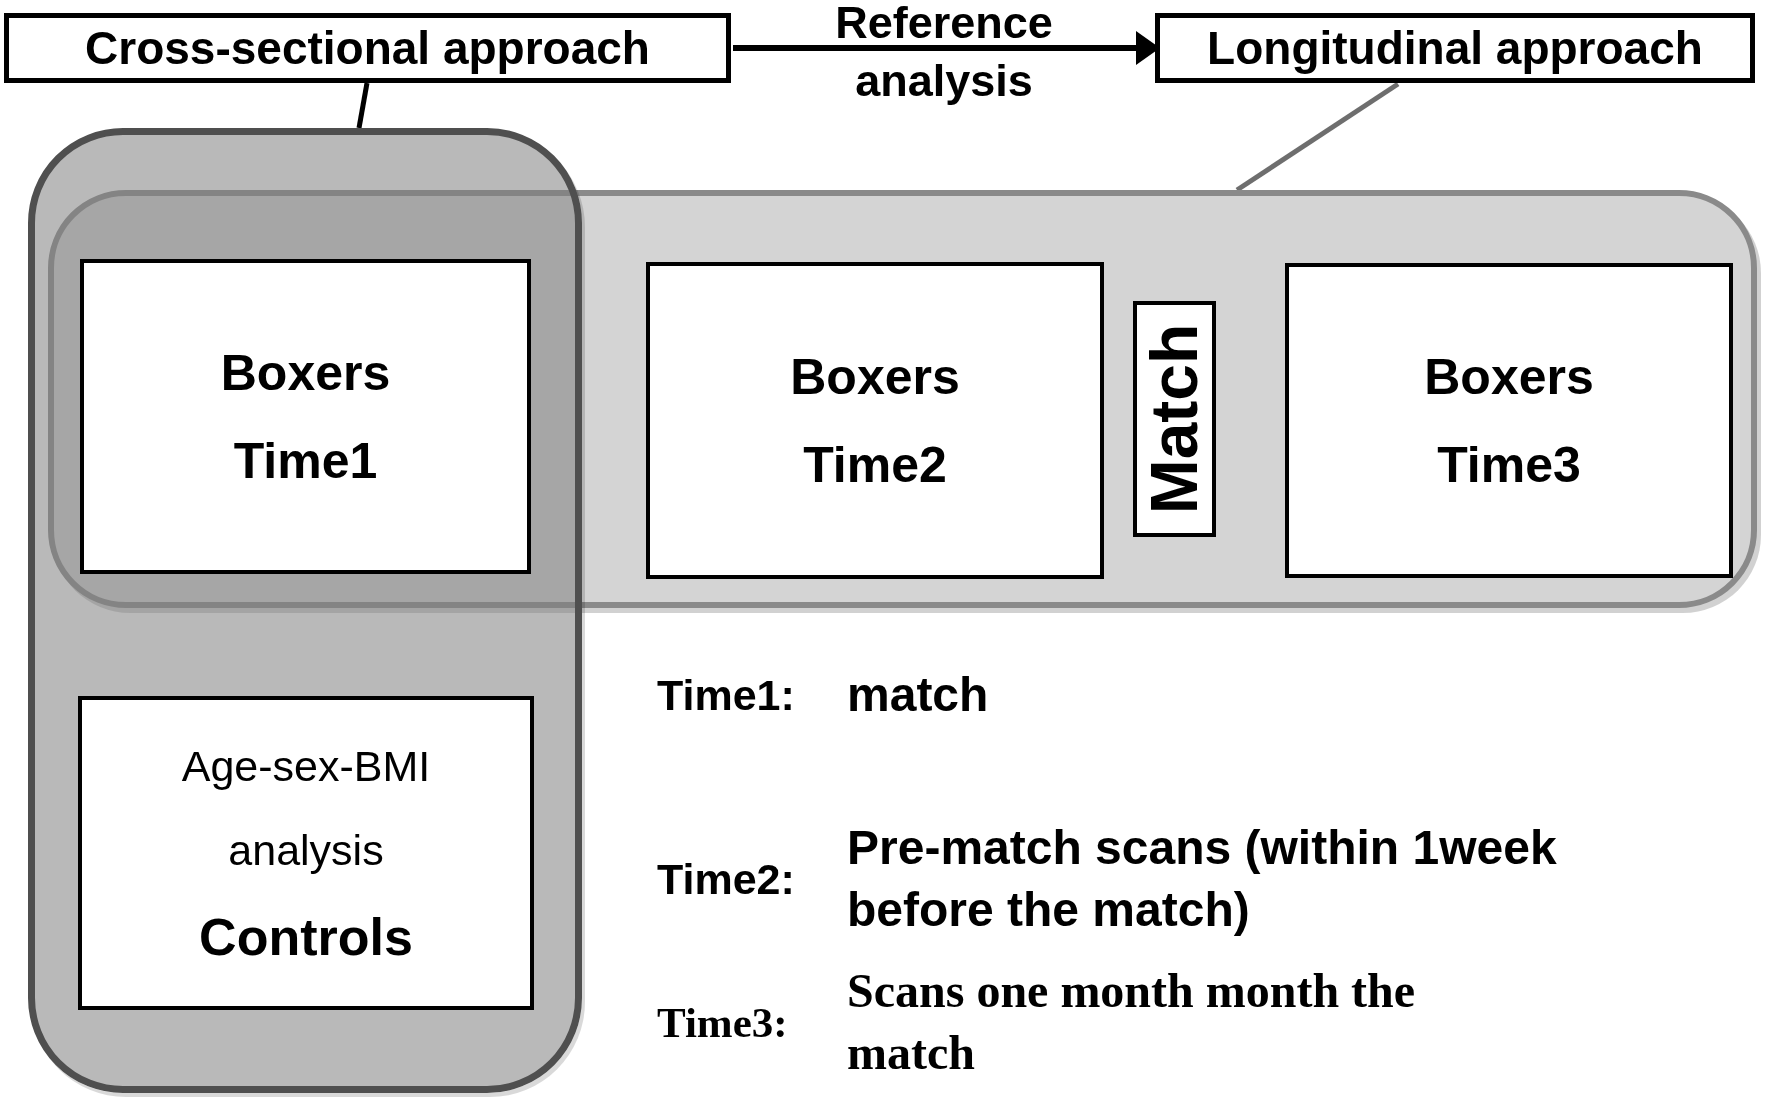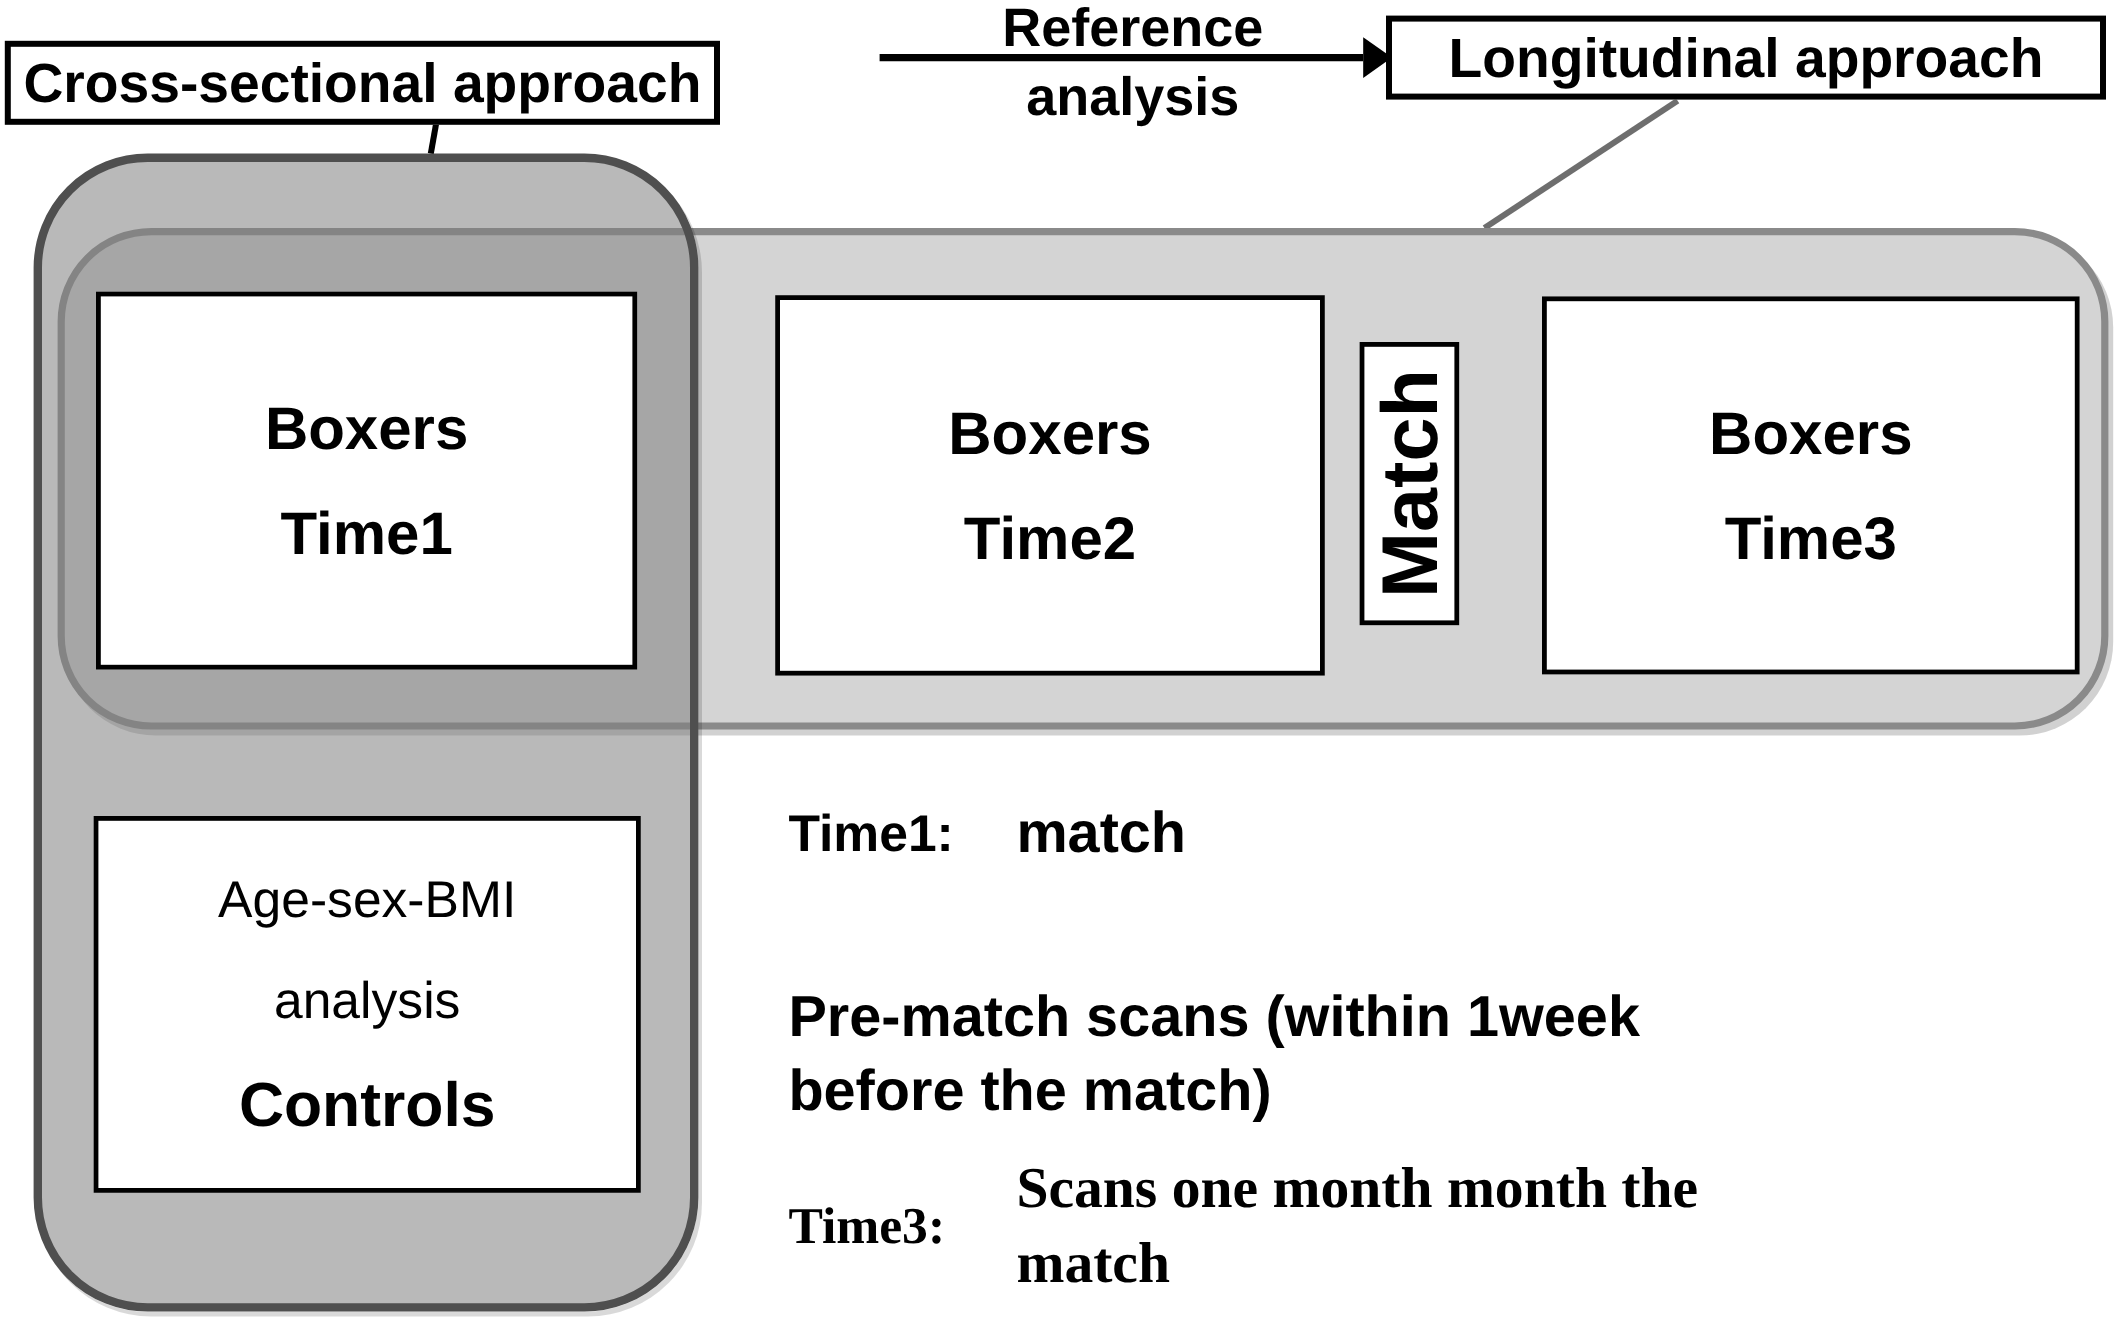--- a/index.html
+++ b/index.html
@@ -7,21 +7,21 @@
   #canvas{
     position:relative;width:1770px;height:1102px;background:#fff;overflow:hidden;
     font-family:"Liberation Sans",sans-serif;color:#000;
   }
   svg.overlay{position:absolute;left:0;top:0;z-index:1;}
   .hdr-box{
     position:absolute;background:#fff;border:5px solid #000;z-index:6;
     display:flex;align-items:center;justify-content:center;
     font-size:46px;font-weight:600;white-space:nowrap;
   }
-  #cs-box{left:4px;top:13px;width:596px;height:70px;margin-top:21px;}
+  #cs-box{left:4px;top:13px;width:727px;height:70px;}
   #lo-box{left:1155px;top:13px;width:600px;height:70px;align-items:center;}
   .arrow-label{
     position:absolute;left:744px;width:400px;text-align:center;z-index:6;
     font-size:45px;font-weight:700;line-height:50px;
   }
   #ref-line1{top:-2px;}
   #ref-line2{top:56px;}
   .group{position:absolute;}
   #lo-group{
     left:48px;top:190px;width:1709px;height:418px;border-radius:78px;z-index:2;
@@ -31,21 +31,21 @@
   }
   #cs-group{
     left:28px;top:128px;width:554px;height:965px;border-radius:95px;z-index:3;
     background:var(--cross-sectional-group-fill);
     border:7px solid var(--cross-sectional-group-border);
     box-shadow:3px 4px 0 rgba(0,0,0,0.15);
   }
   .white-box{
     position:absolute;background:#fff;border:4px solid #000;z-index:4;
     display:flex;flex-direction:column;align-items:center;justify-content:center;
-    text-align:right;font-size:50px;font-weight:600;line-height:88px;white-space:nowrap;
+    text-align:right;font-size:50px;font-weight:600;line-height:88px;white-space:nowrap;margin-top:16px;
   }
   #box-t1{left:80px;top:243px;width:451px;height:315px;}
   #box-t2{left:646px;top:246px;width:458px;height:317px;}
   #box-t3{left:1285px;top:247px;width:448px;height:315px;}
   #box-match{left:1133px;top:285px;width:83px;height:236px;}
   #box-match .vtext{
     transform:rotate(-90deg);font-size:66px;font-weight:700;line-height:66px;white-space:nowrap;
   }
   #box-controls{left:78px;top:680px;width:456px;height:314px;}
   #box-controls .ctrl-l1,#box-controls .ctrl-l2{font-size:43px;font-weight:500;line-height:84px;}
@@ -110,20 +110,21 @@
   </div>
 
   <div id="legend-row-1" class="legend-row">
     <div class="legend-label">Time1:</div>
     <div class="legend-desc">
       <div>match</div>
     </div>
   </div>
 
   <div id="legend-row-2" class="legend-row">
+    <div class="legend-label">Time2:</div>
     <div class="legend-desc">
       <div>Pre-match scans (within 1week</div>
       <div>before the match)</div>
     </div>
   </div>
 
   <div id="legend-row-3" class="legend-row">
     <div class="legend-label">Time3:</div>
     <div class="legend-desc">
       <div>Scans one month month the</div>

